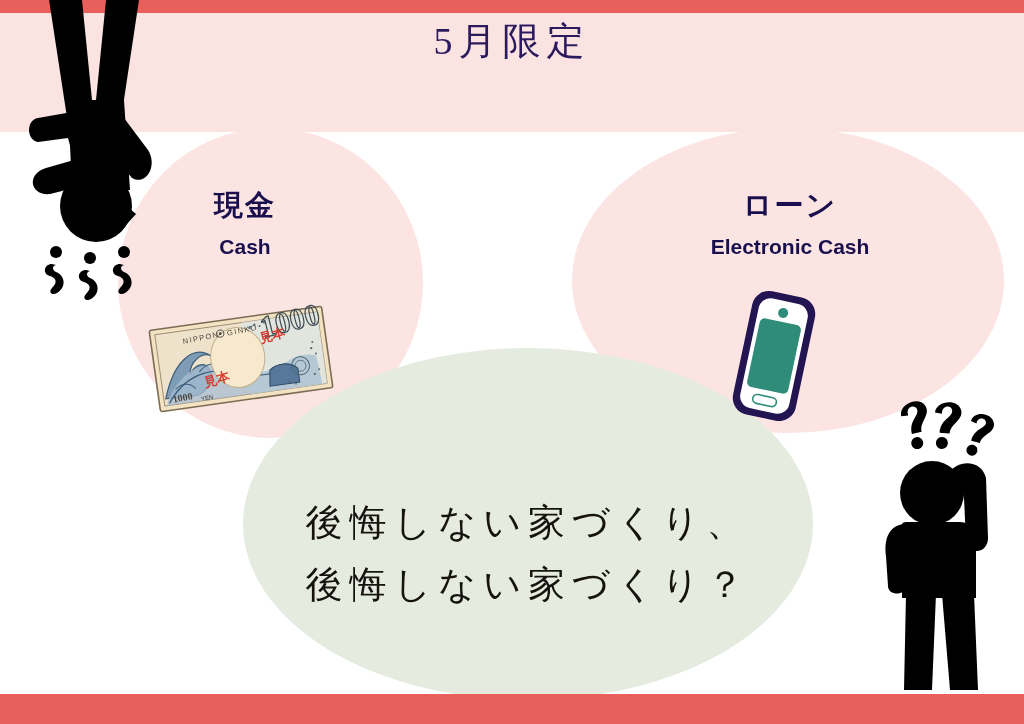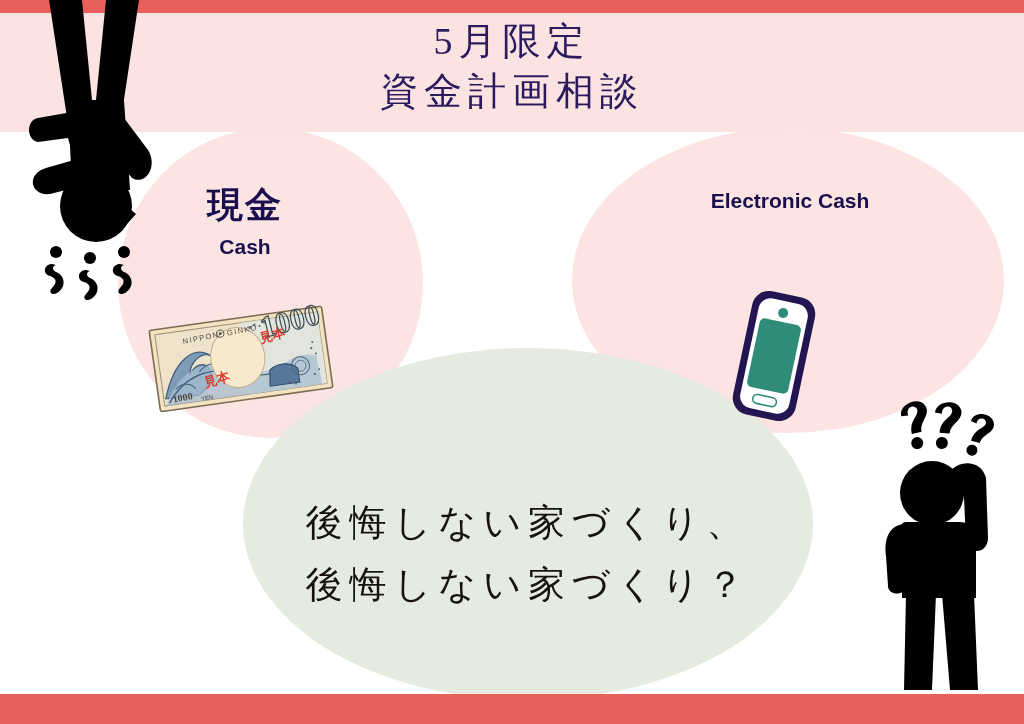--- a/index.html
+++ b/index.html
@@ -55,21 +55,21 @@
     line-height:50px;
     letter-spacing:6px;
     font-weight:400;
     white-space:nowrap;
   }
   
   .col-label{position:absolute;text-align:center;z-index:7;}
   .col-jp{
     color:#190F4E;
     font-weight:bold;
-    font-size:36px;
+    font-size:29px;
     line-height:46px;
     letter-spacing:2px;
     white-space:nowrap;
   }
   .col-en{
     color:#190F4E;
     font-weight:bold;
     font-size:21px;
     line-height:38px;
     letter-spacing:0px;
@@ -107,29 +107,29 @@
 
   <div class="band-top"></div>
   <div class="header-panel"></div>
 
   <div class="blob blob-pink-left"></div>
   <div class="blob blob-pink-right"></div>
   <div class="blob blob-green"></div>
 
   <div class="title-wrap">
     <div class="title-line">5月限定</div>
-    <div class="title-line">資金計画相談</div>
   </div>
 
   <div class="col-label label-cash">
     <div class="col-jp">現金</div>
     <div class="col-en">Cash</div>
   </div>
 
   <div class="col-label label-emoney">
+    <div class="col-jp">ローン</div>
     <div class="col-en">Electronic Cash</div>
   </div>
 
   <div class="art art-banknote">
     <svg width="190" height="126" viewBox="0 0 190 126">
       <g transform="rotate(-8 95 63)">
         <rect x="8" y="22" width="174" height="82" rx="2" fill="#F3E3C2" stroke="#7A6B52" stroke-width="1.6"></rect>
         <rect x="13" y="27" width="164" height="72" fill="#EFE2CB" stroke="#8C7E63" stroke-width="0.8"></rect>
 
         <rect x="100" y="27" width="77" height="72" fill="#DDE6E2" opacity="0.8"></rect>

